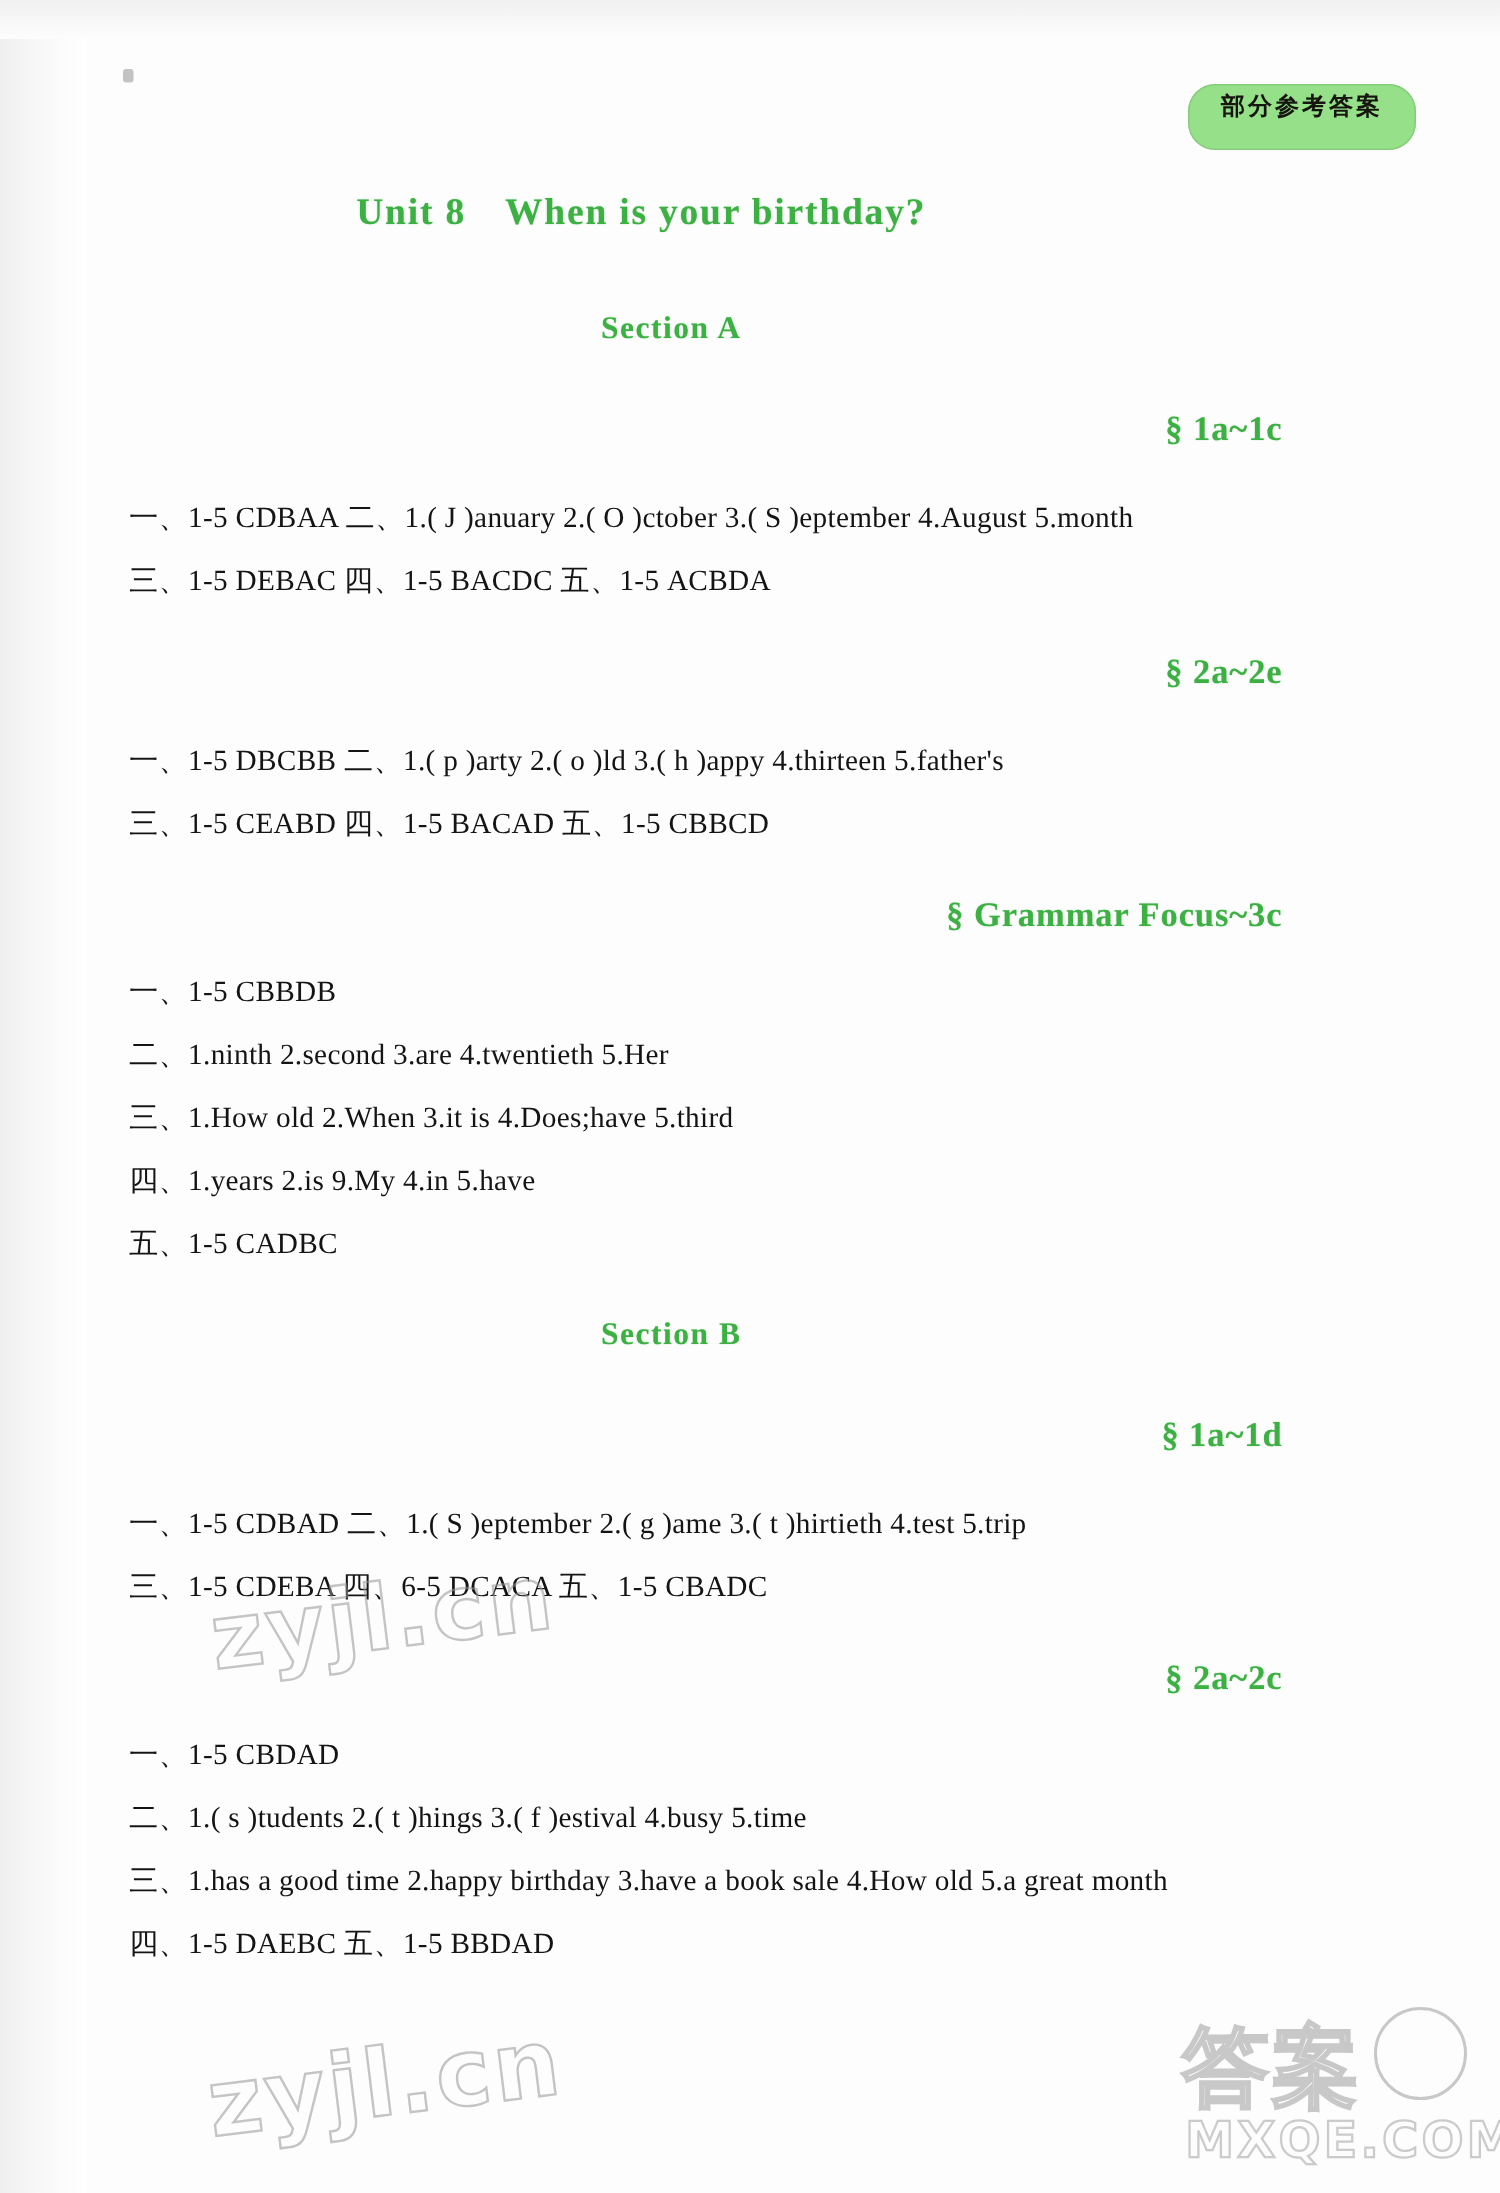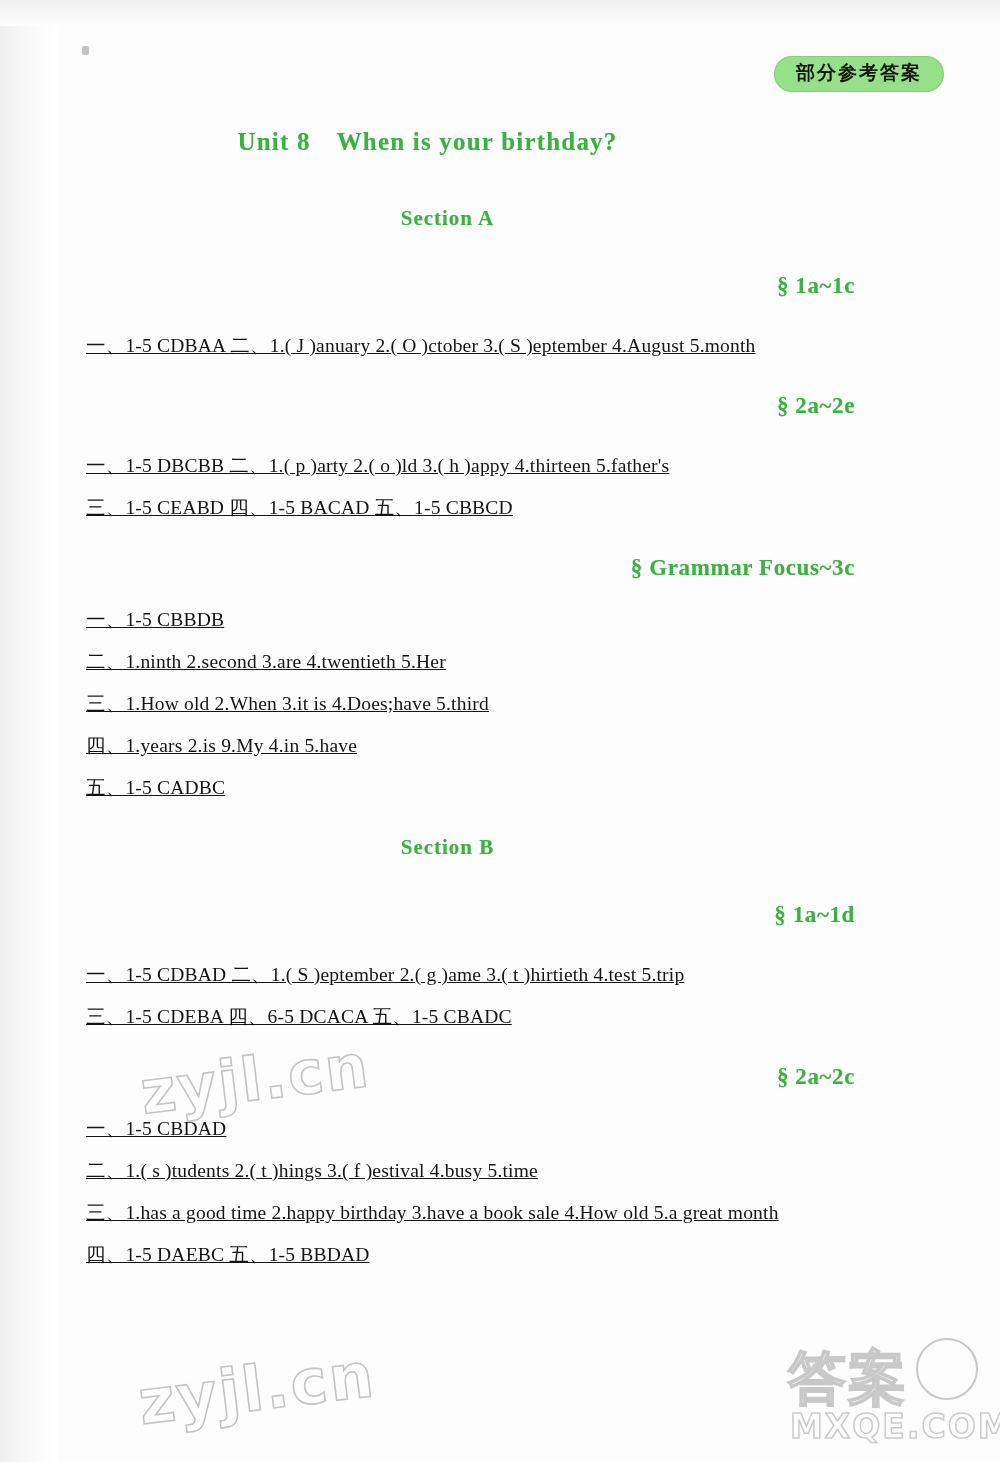--- a/index.html
+++ b/index.html
@@ -43,25 +43,25 @@
     opacity: .85;
   }
 
   
   .header-badge {
     position: absolute;
     right: 56px;
     top: 56px;
     background: #96e08a;
     border-radius: 18px;
-    padding: 6px 22px 8px 22px;
+    padding: 6px 22px 20px 22px;
     color: #16160f;
     font-family: "DejaVu Sans", sans-serif;
     font-weight: bold;
-    font-size: 19px;
+    font-size: 16px;
     letter-spacing: 2px;
     line-height: 1.15;
     box-shadow: 0 0 0 1px rgba(120,190,110,.55) inset;
   }
 
   
   .content {
     position: absolute;
     left: 0; top: 0;
     width: 855px;
@@ -93,21 +93,20 @@
     color: #3cb043;
     font-weight: bold;
     font-size: 23px;
     letter-spacing: .6px;
     text-shadow: 0 0 1px rgba(60,176,67,.4);
   }
 
   .ans-block {
     margin: 0 0 0 0;
     padding: 0 72px 0 86px;
-    text-decoration: underline;
   }
   .ans-line {
     font-size: 19.5px;
     line-height: 42px;
     white-space: nowrap;
     letter-spacing: .2px;
   }
 
   
   .gap-18 { height: 18px; }
@@ -195,20 +194,21 @@
 
     <div class="gap-50"></div>
     <div class="section-head">Section A</div>
 
     <div class="gap-42"></div>
     <div class="sub-head">§ 1a~1c</div>
 
     <div class="gap-26"></div>
     <div class="ans-block">
       <div class="ans-line">一、1-5 CDBAA    二、1.( J )anuary    2.( O )ctober    3.( S )eptember    4.August    5.month</div>
+      <div class="ans-line">三、1-5 DEBAC    四、1-5 BACDC    五、1-5 ACBDA</div>
     </div>
 
     <div class="gap-26"></div>
     <div class="sub-head">§ 2a~2e</div>
 
     <div class="gap-26"></div>
     <div class="ans-block">
       <div class="ans-line">一、1-5 DBCBB    二、1.( p )arty    2.( o )ld    3.( h )appy    4.thirteen    5.father's</div>
       <div class="ans-line">三、1-5 CEABD    四、1-5 BACAD    五、1-5 CBBCD</div>
     </div>

